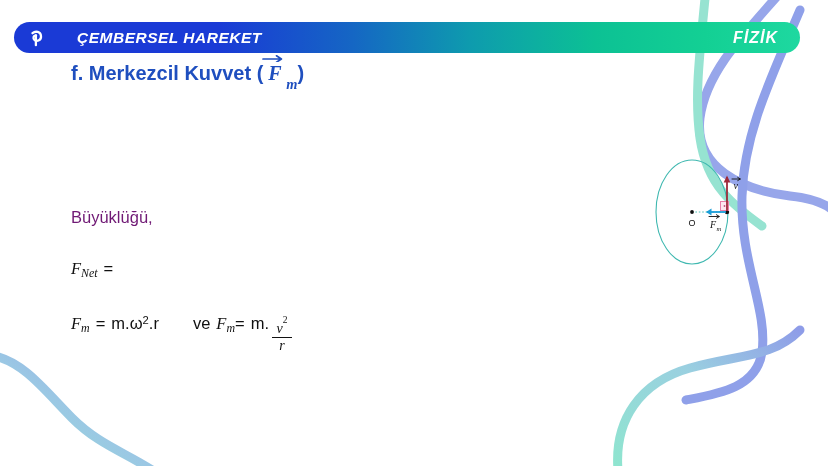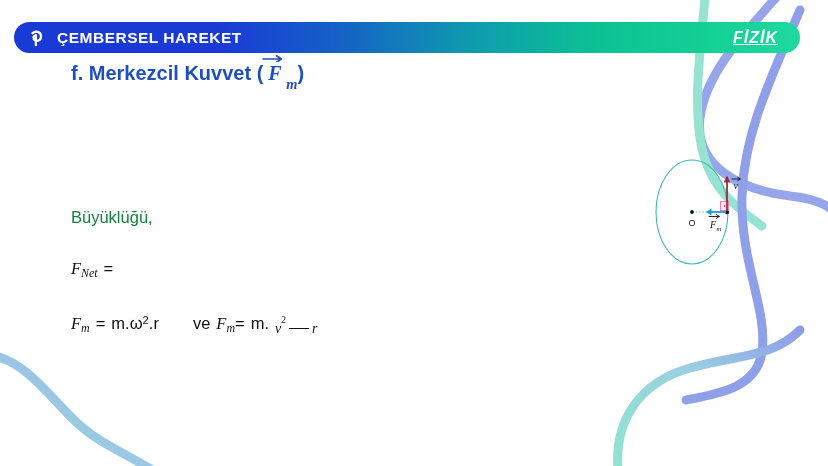--- a/index.html
+++ b/index.html
@@ -48,41 +48,41 @@
     left: 10px;
     top: 4px;
     width: 23px;
     height: 23px;
     display: flex;
     align-items: center;
     justify-content: center;
   }
   .header-title {
     position: absolute;
-    left: 43px;
+    left: 63px;
     top: 50%;
     transform: translateY(-50%);
     color: #ffffff;
     font-size: 15.5px;
     font-weight: bold;
     letter-spacing: 0.5px;
     white-space: nowrap;
+    font-style: italic;
   }
   .header-subject {
     position: absolute;
     right: 22px;
     top: 50%;
     transform: translateY(-50%);
     color: #ffffff;
     font-size: 16px;
     font-style: italic;
     font-weight: bold;
     letter-spacing: 1px;
     white-space: nowrap;
-    text-decoration: underline;
   }
 
   
   .content {
     position: absolute;
     left: 0; top: 0;
     width: 807px; height: 466px;
     z-index: 3;
   }
 
@@ -109,21 +109,21 @@
     font-size: 16.5px;
     line-height: 23px;
     color: #1a1a1a;
   }
 
   .label-magnitude {
     position: absolute;
     left: 71px;
     top: 208px;
     font-size: 16.5px;
-    color: #15803d;
+    color: #701a75;
   }
 
   .formula-line {
     position: absolute;
     left: 71px;
     font-size: 16.5px;
     color: #111111;
     white-space: nowrap;
     display: flex;
     align-items: baseline;
@@ -147,21 +147,21 @@
     font-size: 0.68em;
     vertical-align: super;
     position: relative;
     top: -0.42em;
   }
   .gap-sm { display: inline-block; width: 6px; }
   .gap-lg { display: inline-block; width: 34px; }
 
   .frac {
     display: inline-flex;
-    flex-direction: row;
+    flex-direction: column;
     align-items: center;
     vertical-align: middle;
     position: relative;
     top: 4px;
     margin-left: 3px;
     line-height: 1;
   }
   .frac .num {
     font-family: "Liberation Serif", serif;
     font-style: italic;

